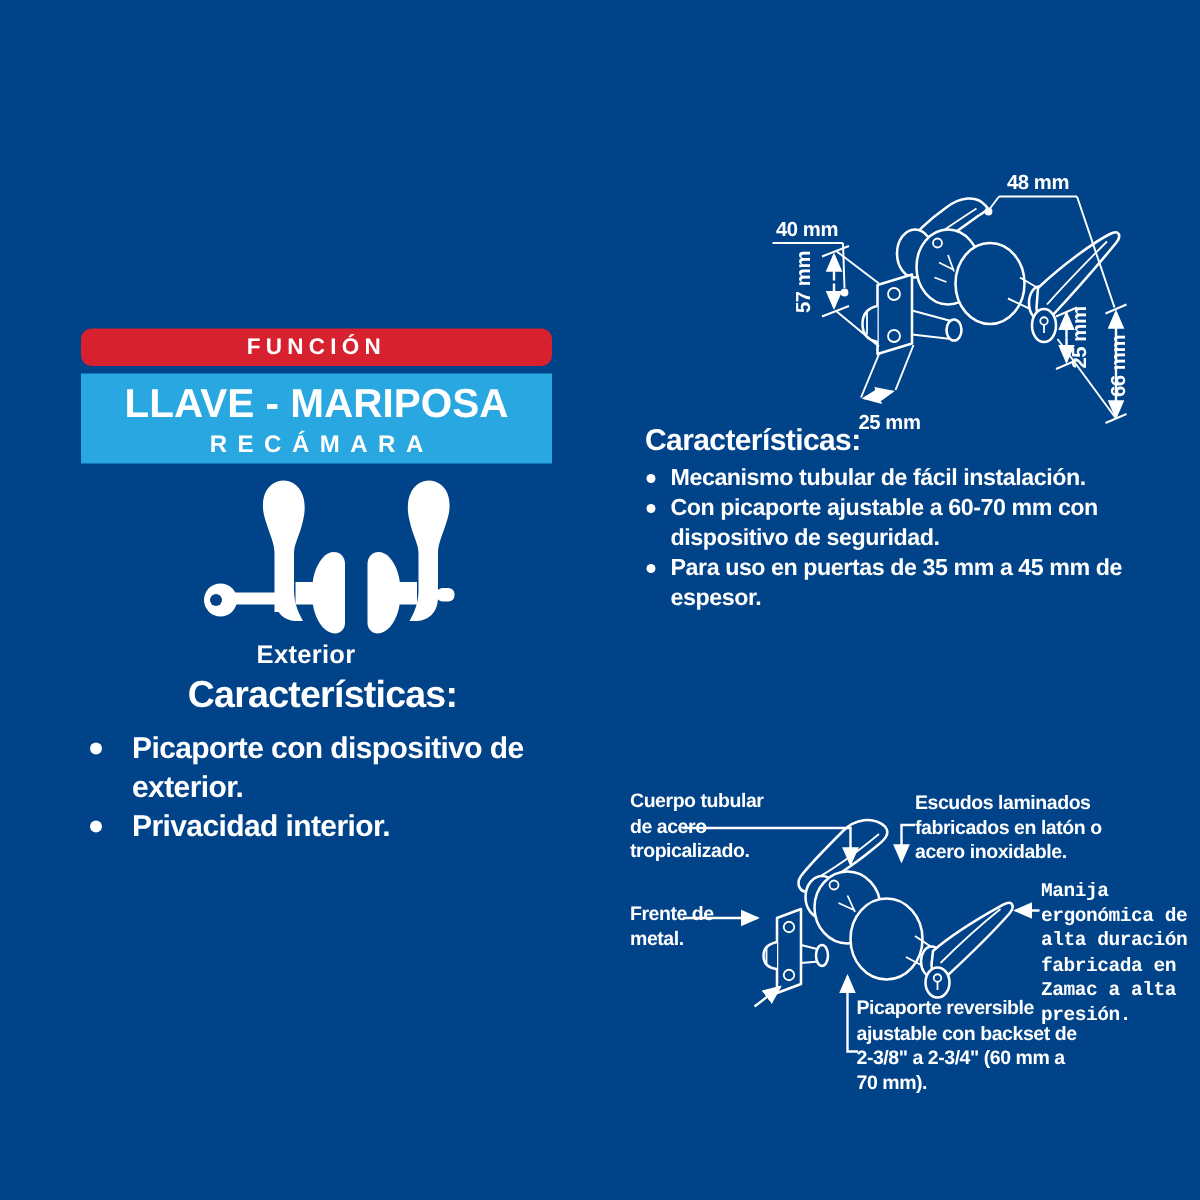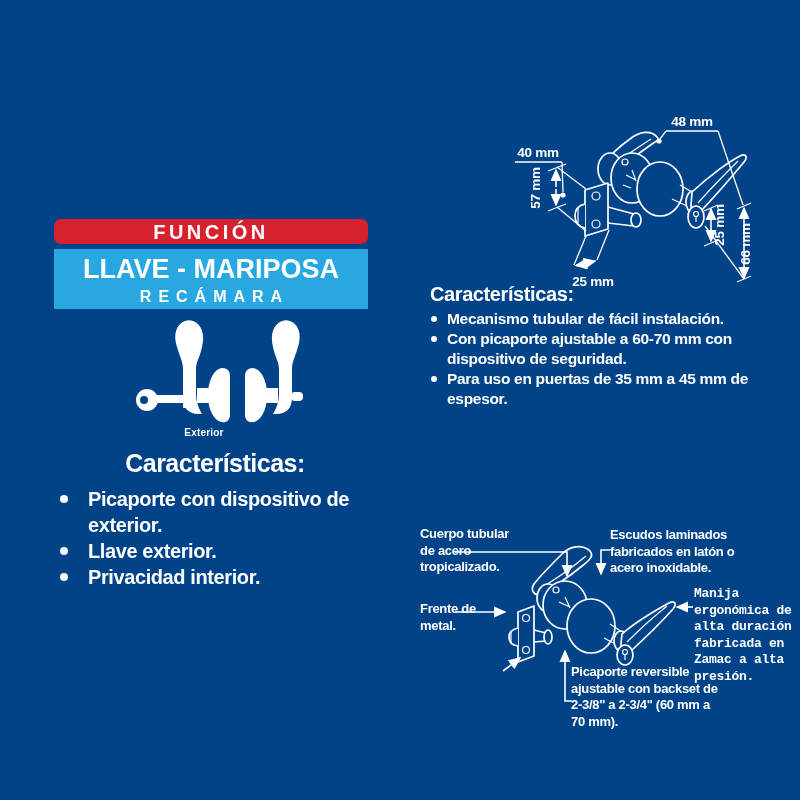--- a/index.html
+++ b/index.html
@@ -7,30 +7,30 @@
     position:relative;width:800px;height:800px;overflow:hidden;
     background:#004389;
     font-family:"Liberation Sans","DejaVu Sans",sans-serif;
     color:#ffffff;font-weight:700;
   }
   .abs{position:absolute;}
   
   .fn-banner{
     left:54px;top:219px;width:314px;height:25px;border-radius:7px;
     background:#d8212f;text-align:center;line-height:26px;
-    font-size:20px;letter-spacing:3.5px;
+    font-size:15px;letter-spacing:3.5px;
   }
   .title-banner{
     left:54px;top:249px;width:314px;height:60px;
     background:#29a7e1;text-align:center;
   }
   .title-banner .title{font-size:27px;line-height:33px;margin-top:4px;letter-spacing:0px;}
   .title-banner .subtitle{font-size:16px;line-height:21px;letter-spacing:7px;text-indent:7px;}
   
-  .exterior{left:158px;top:427px;width:92px;text-align:center;font-size:10px;letter-spacing:0.2px;}
+  .exterior{left:158px;top:427px;width:92px;text-align:center;font-size:17px;letter-spacing:0.2px;}
   .h-left{left:55px;top:449px;width:320px;text-align:center;font-size:25px;letter-spacing:-0.5px;}
   .list{list-style:none;margin:0;padding:0;}
   .list li{display:flex;}
   .dot{flex:0 0 auto;border-radius:50%;background:#fff;}
   .list-left{left:58px;top:486px;width:310px;font-size:20px;line-height:26px;letter-spacing:-0.4px;}
   .list-left .dot{width:8px;height:8px;margin:9px 20px 0 2px;}
   .h-right{left:430px;top:283px;width:340px;font-size:20px;letter-spacing:-0.4px;}
   .list-right{left:430px;top:309px;width:348px;font-size:15.5px;line-height:20px;letter-spacing:-0.3px;}
   .list-right .dot{width:6px;height:6px;margin:7px 10px 0 1px;}
   
@@ -87,24 +87,20 @@
   <div class="abs exterior">Exterior</div>
 
   <div class="abs h-left">Características:</div>
   <ul class="abs list list-left">
     <li>
         <span class="dot"></span>
         <span>Picaporte con dispositivo de exterior.</span>
       </li>
     <li>
         <span class="dot"></span>
-        <span>Llave exterior.</span>
-      </li>
-    <li>
-        <span class="dot"></span>
         <span>Privacidad interior.</span>
       </li>
   </ul>
 
   <svg class="abs" style="left:420px;top:95px" width="360" height="210" viewBox="0 0 360 210">
     <defs>
       <marker id="ah1" markerWidth="9" markerHeight="8" refX="7" refY="3.5" orient="auto">
         <path d="M0,0 L8,3.5 L0,7 Z" fill="#fff"></path>
       </marker>
     </defs>

